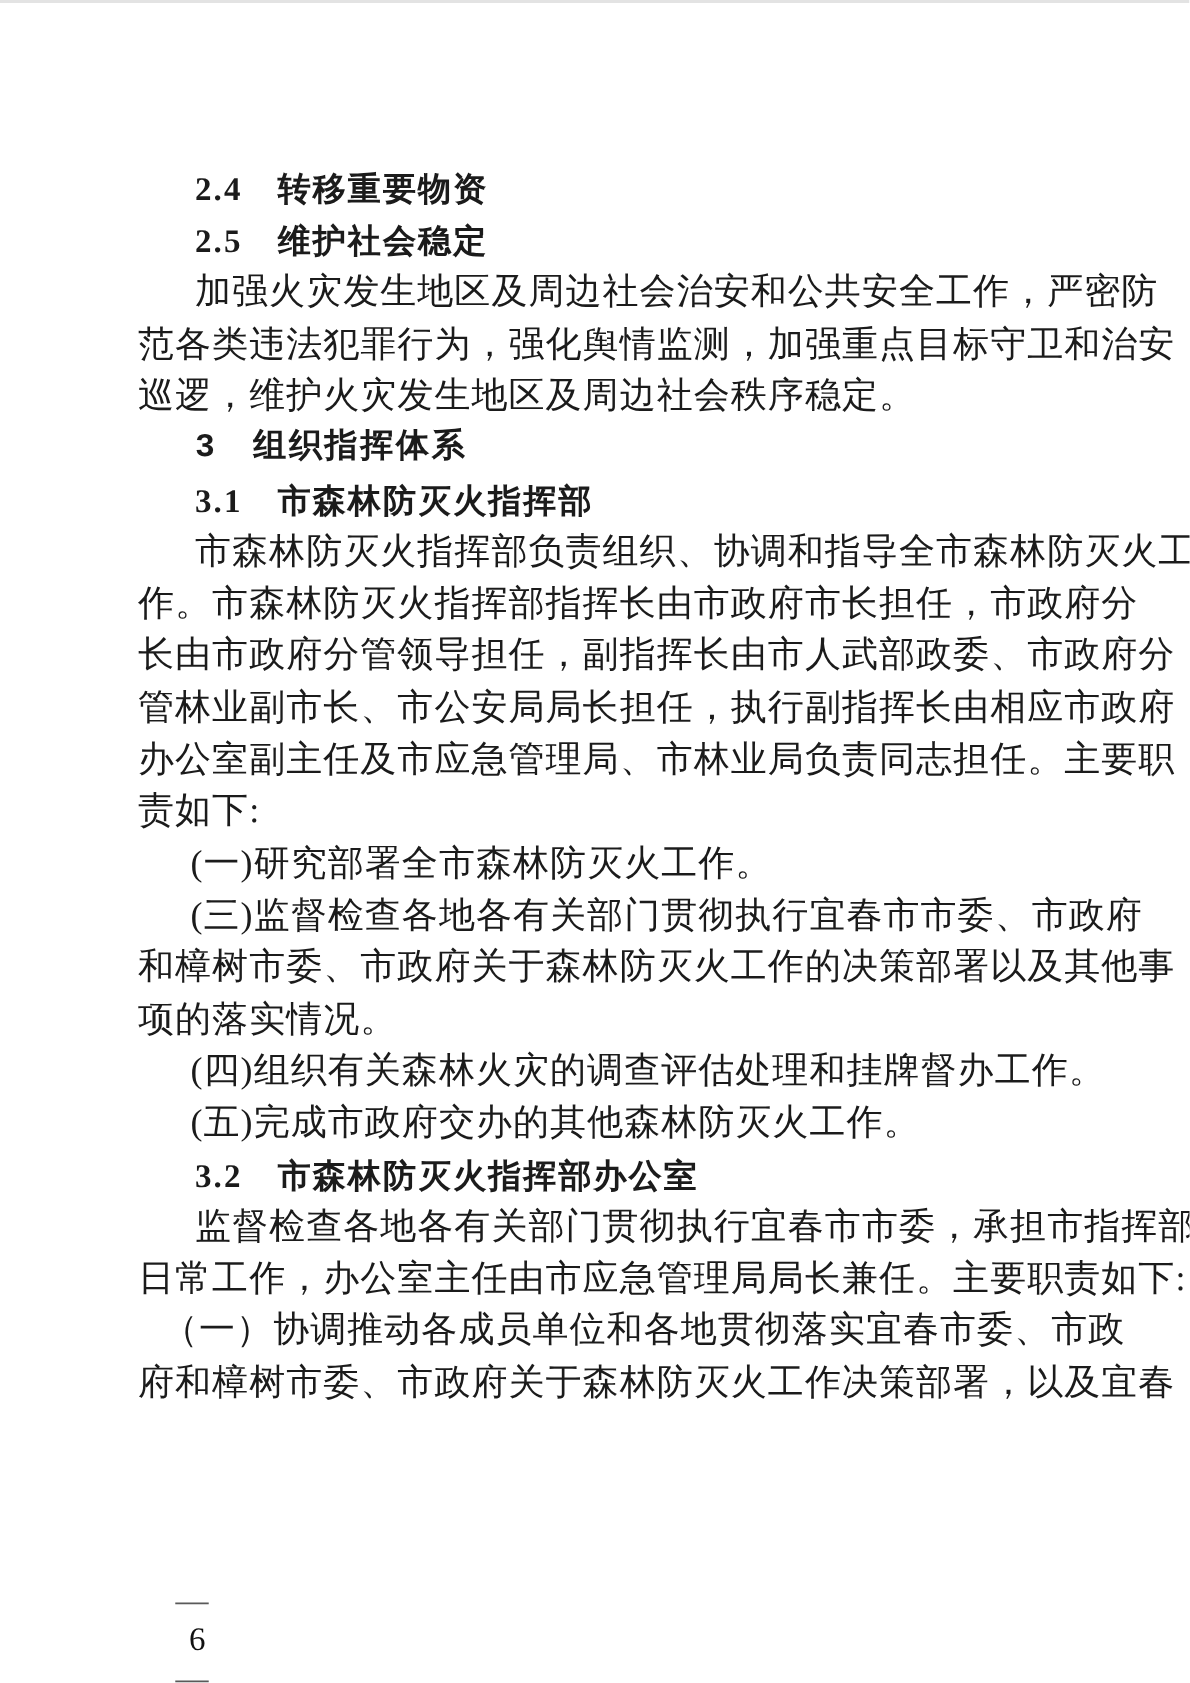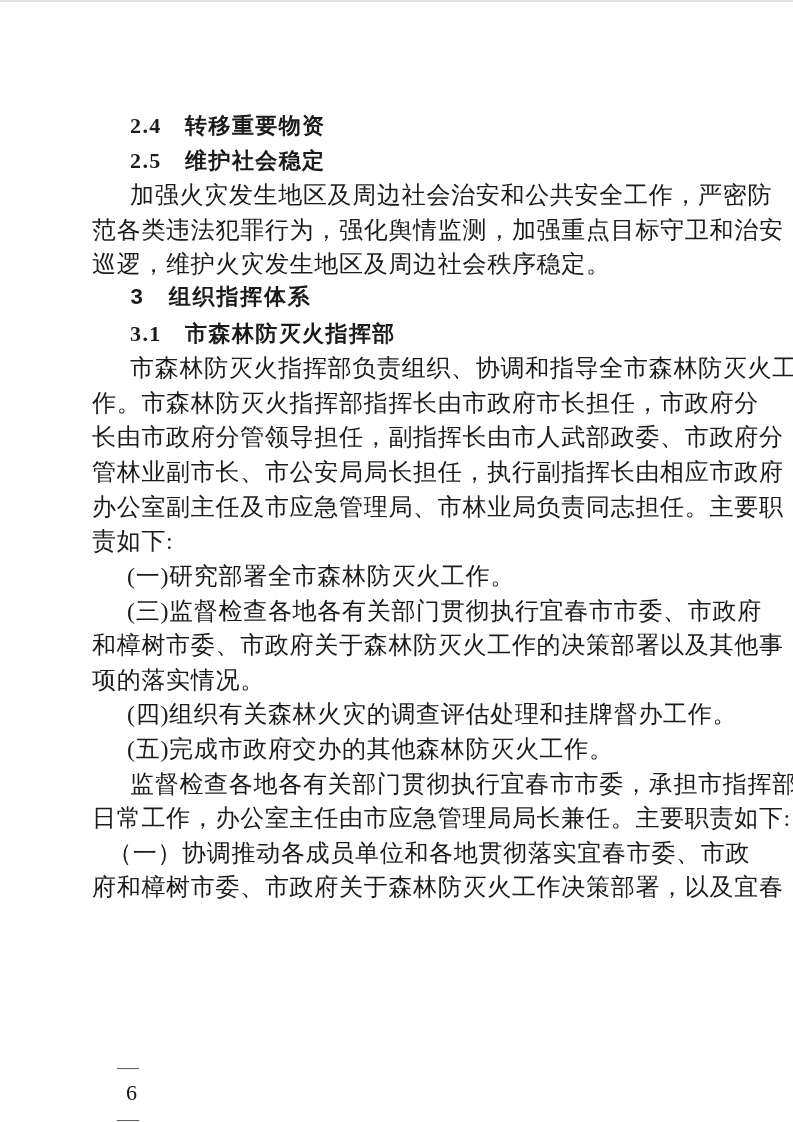--- a/index.html
+++ b/index.html
@@ -59,20 +59,21 @@
     <div class="ln">管林业副市长、市公安局局长担任，执行副指挥长由相应市政府</div>
     <div class="ln">办公室副主任及市应急管理局、市林业局负责同志担任。主要职</div>
     <div class="ln">责如下:</div>
     <div class="ln ind-b">(一)研究部署全市森林防灭火工作。</div>
     <div class="ln ind-b">(三)监督检查各地各有关部门贯彻执行宜春市市委、市政府</div>
     <div class="ln">和樟树市委、市政府关于森林防灭火工作的决策部署以及其他事</div>
     <div class="ln">项的落实情况。</div>
     <div class="ln ind-b">(四)组织有关森林火灾的调查评估处理和挂牌督办工作。</div>
     <div class="ln ind-b">(五)完成市政府交办的其他森林防灭火工作。</div>
 
+    <div class="ln hd kai ind">3.2　市森林防灭火指挥部办公室</div>
     <div class="ln ind">监督检查各地各有关部门贯彻执行宜春市市委，承担市指挥部</div>
     <div class="ln">日常工作，办公室主任由市应急管理局局长兼任。主要职责如下:</div>
     <div class="ln ind-p">（一）协调推动各成员单位和各地贯彻落实宜春市委、市政</div>
     <div class="ln">府和樟树市委、市政府关于森林防灭火工作决策部署，以及宜春</div>
   </div>
 
   <div class="footer">
     <span class="dash">—</span>
     <span class="num">6</span>
     <span class="dash">—</span>

